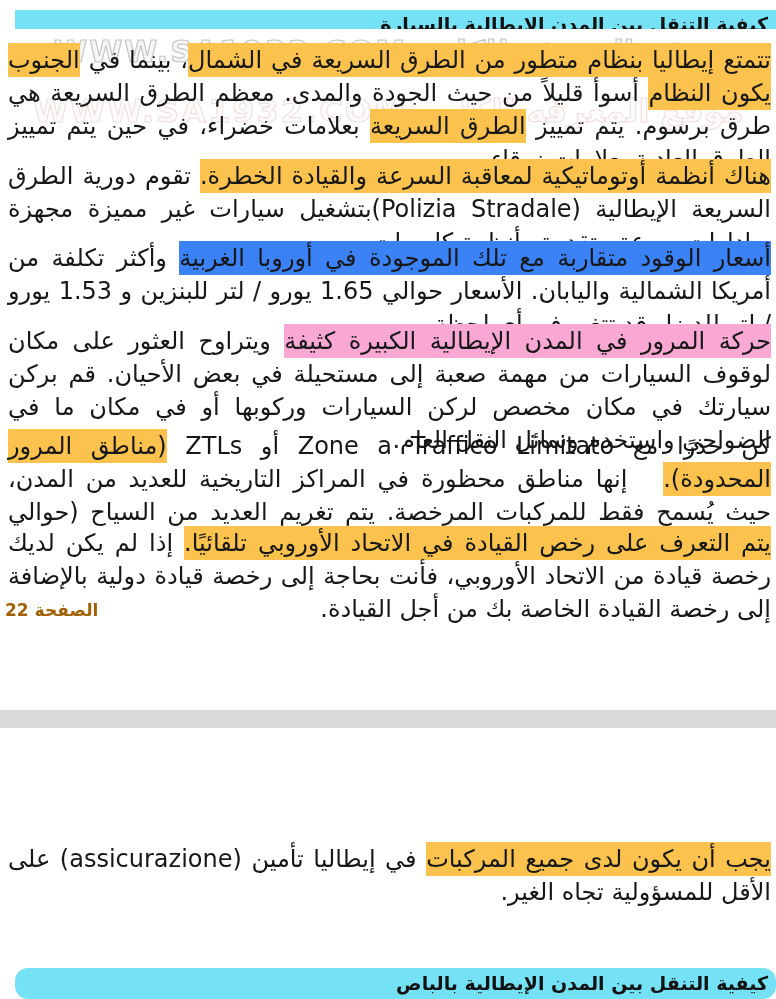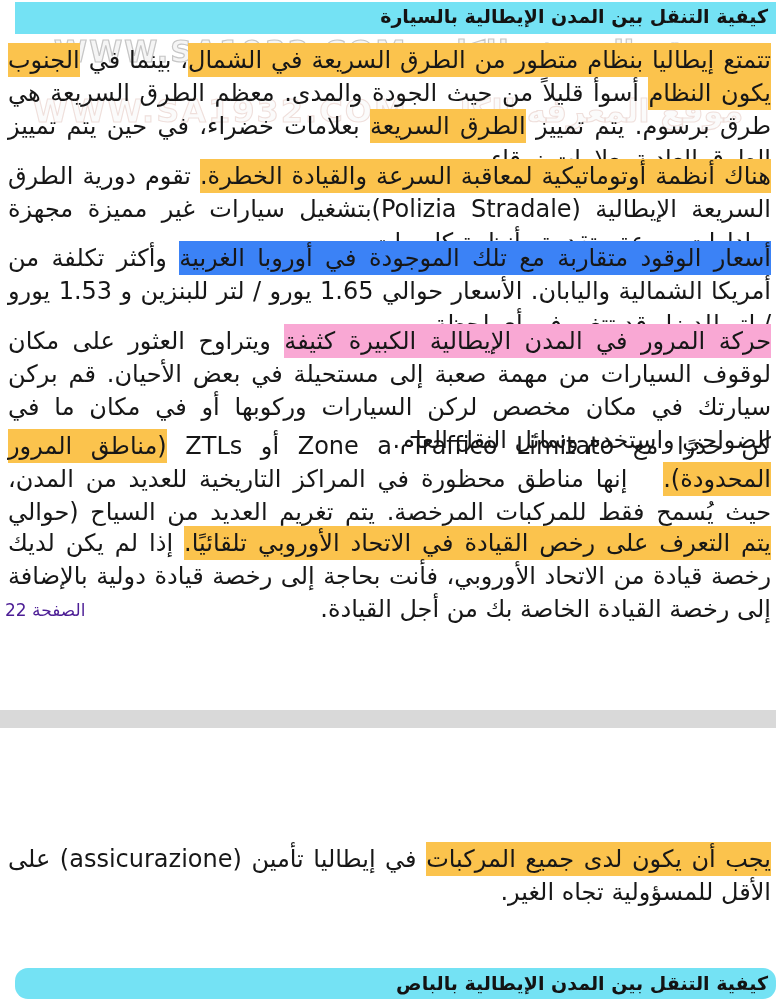--- a/index.html
+++ b/index.html
@@ -17,21 +17,21 @@
     left: 15px;
     right: 0;
     background: #74E2F4;
     color: #131313;
     font-size: 19px;
     font-weight: bold;
     padding-right: 8px;
     overflow: hidden;
     white-space: nowrap;
   }
-  .titlebar-top { top: 2px; height: 32px; line-height: 28px; }
+  .titlebar-top { top: 10px; height: 19px; line-height: 28px; }
   .titlebar-bottom { top: 968px; height: 31px; line-height: 31px; border-radius: 13px; }
   .watermark {
     position: absolute;
     left: 8px;
     right: 8px;
     text-align: center;
     font-weight: bold;
     white-space: nowrap;
     letter-spacing: 2px;
     color: rgba(190,190,190,0.15);
@@ -66,22 +66,22 @@
   #p4 { top: 325px; }
   #p5 { top: 430px; }
   #p6 { top: 527px; }
   #p7 { top: 843px; }
   .page-label {
     position: absolute;
     top: 600px;
     left: 5px;
     direction: rtl;
     font-size: 17px;
-    font-weight: normal;
-    color: #4c1d95;
+    font-weight: bold;
+    color: #a16207;
   }
   .divider-band {
     position: absolute;
     top: 710px;
     left: 0;
     right: 0;
     height: 18px;
     background: #d9d9d9;
   }
 </style>

